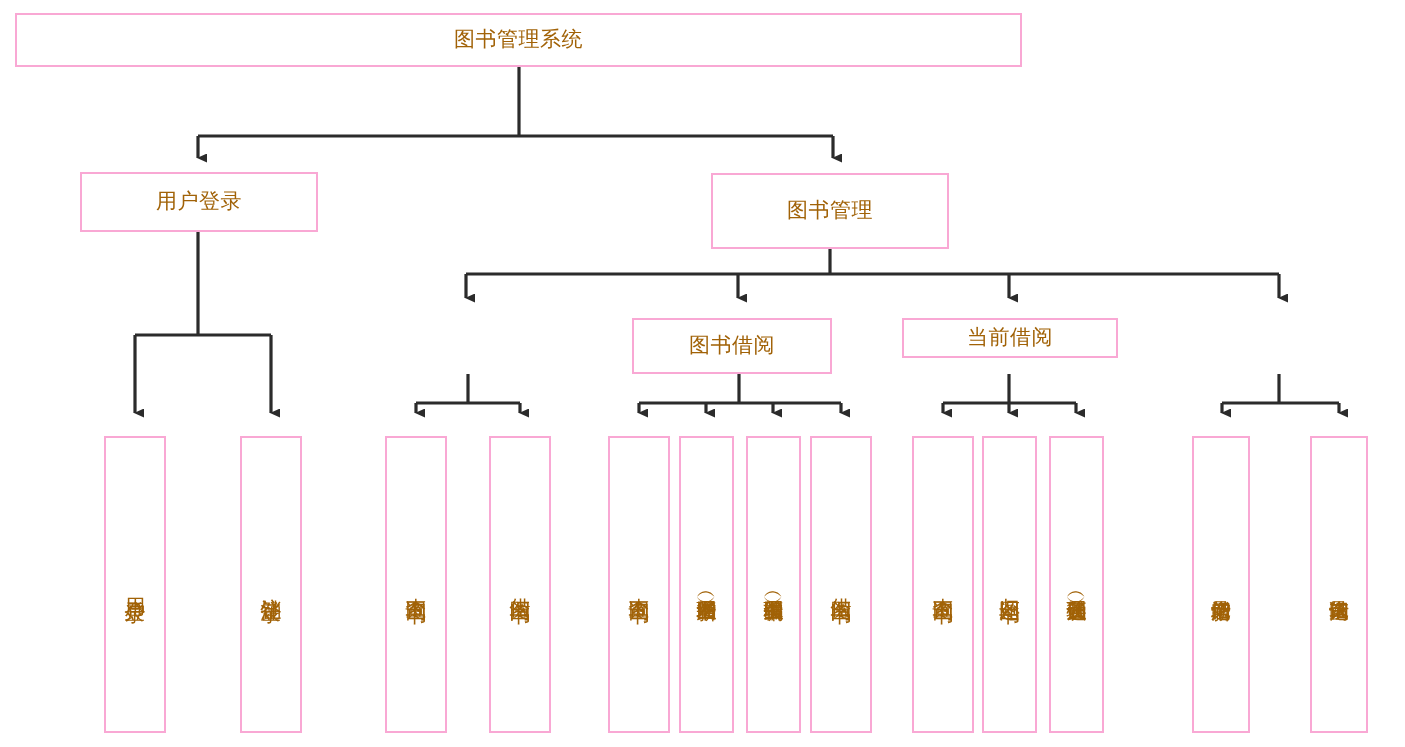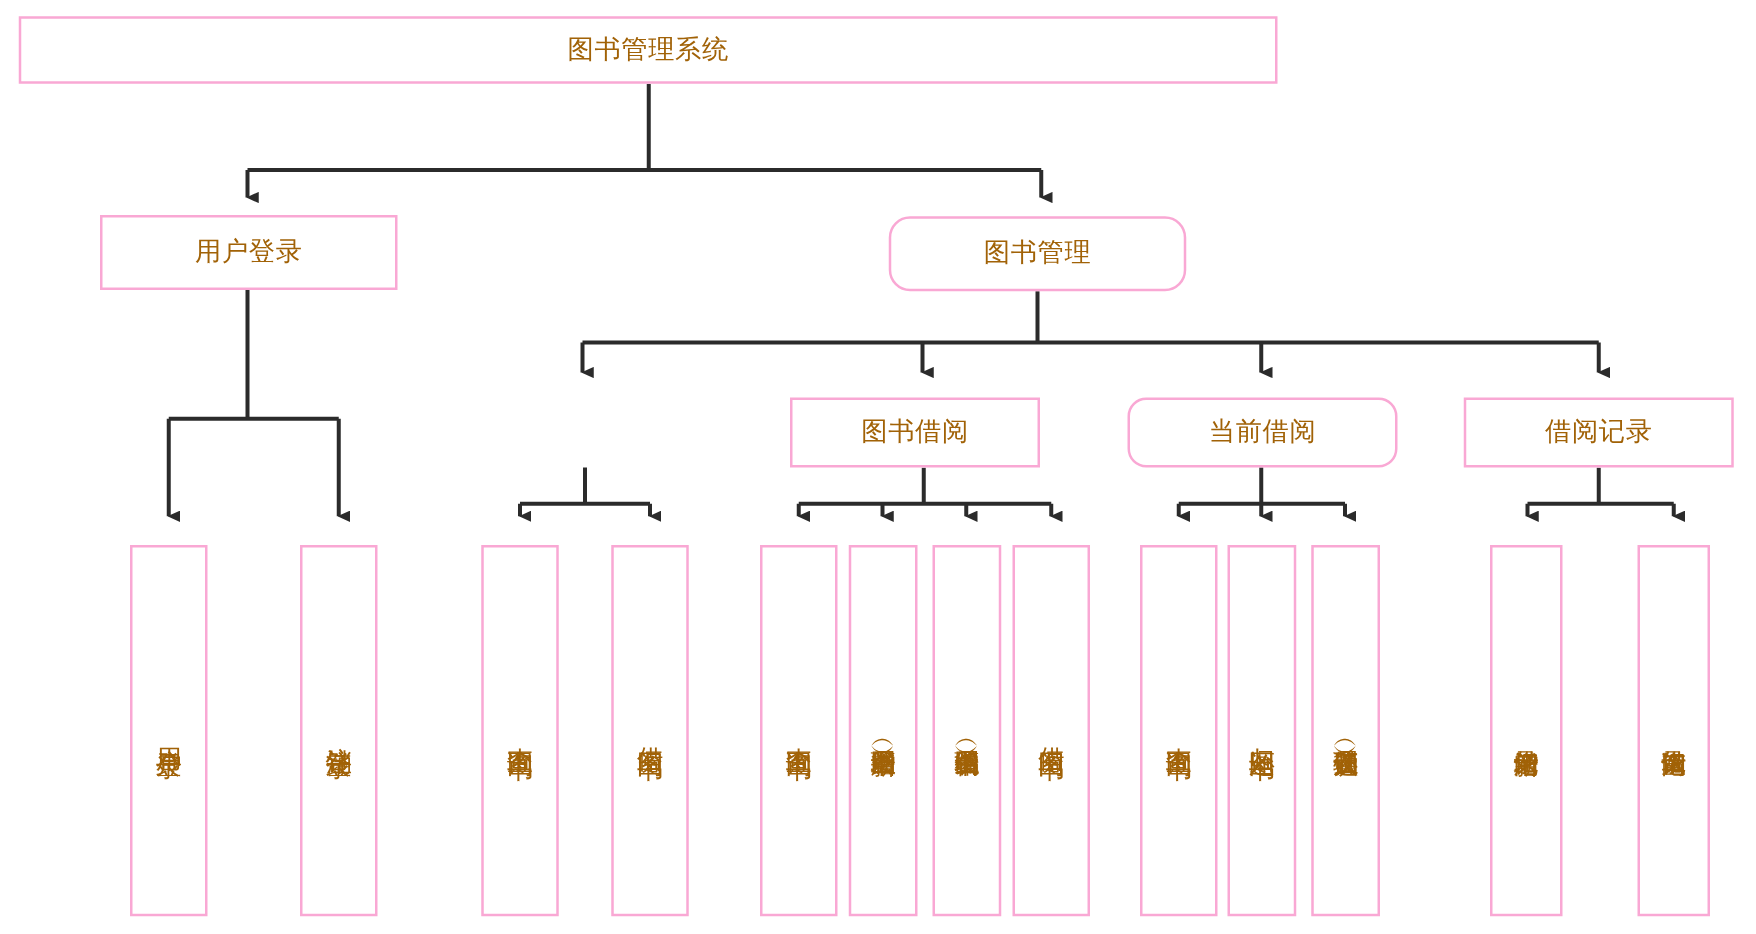--- a/index.html
+++ b/index.html
@@ -131,36 +131,33 @@
   </svg>
 
   <div class="node horizontal" style="left:15px; top:13px; width:1007px; height:54px;">
     <span class="node-label">图书管理系统</span>
   </div>
 
   <div class="node horizontal" style="left:80px; top:172px; width:238px; height:60px;">
     <span class="node-label">用户登录</span>
   </div>
 
-  <div class="node horizontal" style="left:711px; top:173px; width:238px; height:60px;border-radius:17px;">
+  <div class="node horizontal" style="left:711px; top:173px; width:238px; height:76px;">
     <span class="node-label">图书管理</span>
   </div>
 
 
   <div class="node horizontal" style="left:632px; top:318px; width:200px; height:56px;">
     <span class="node-label">图书借阅</span>
   </div>
 
-  <div class="node horizontal" style="left:902px; top:318px; width:216px; height:56px;border-radius:15px;">
+  <div class="node horizontal" style="left:902px; top:318px; width:216px; height:40px;">
     <span class="node-label">当前借阅</span>
   </div>
 
-  <div class="node horizontal" style="left:1171px; top:318px; width:216px; height:56px;">
-    <span class="node-label">借阅记录</span>
-  </div>
 
   <div class="node vertical" style="left:104px; top:436px; width:62px; height:297px;">
     <span class="node-label">用户登录</span>
   </div>
 
   <div class="node vertical" style="left:240px; top:436px; width:62px; height:297px;">
     <span class="node-label">注销登录</span>
   </div>
 
   <div class="node vertical" style="left:385px; top:436px; width:62px; height:297px;">

